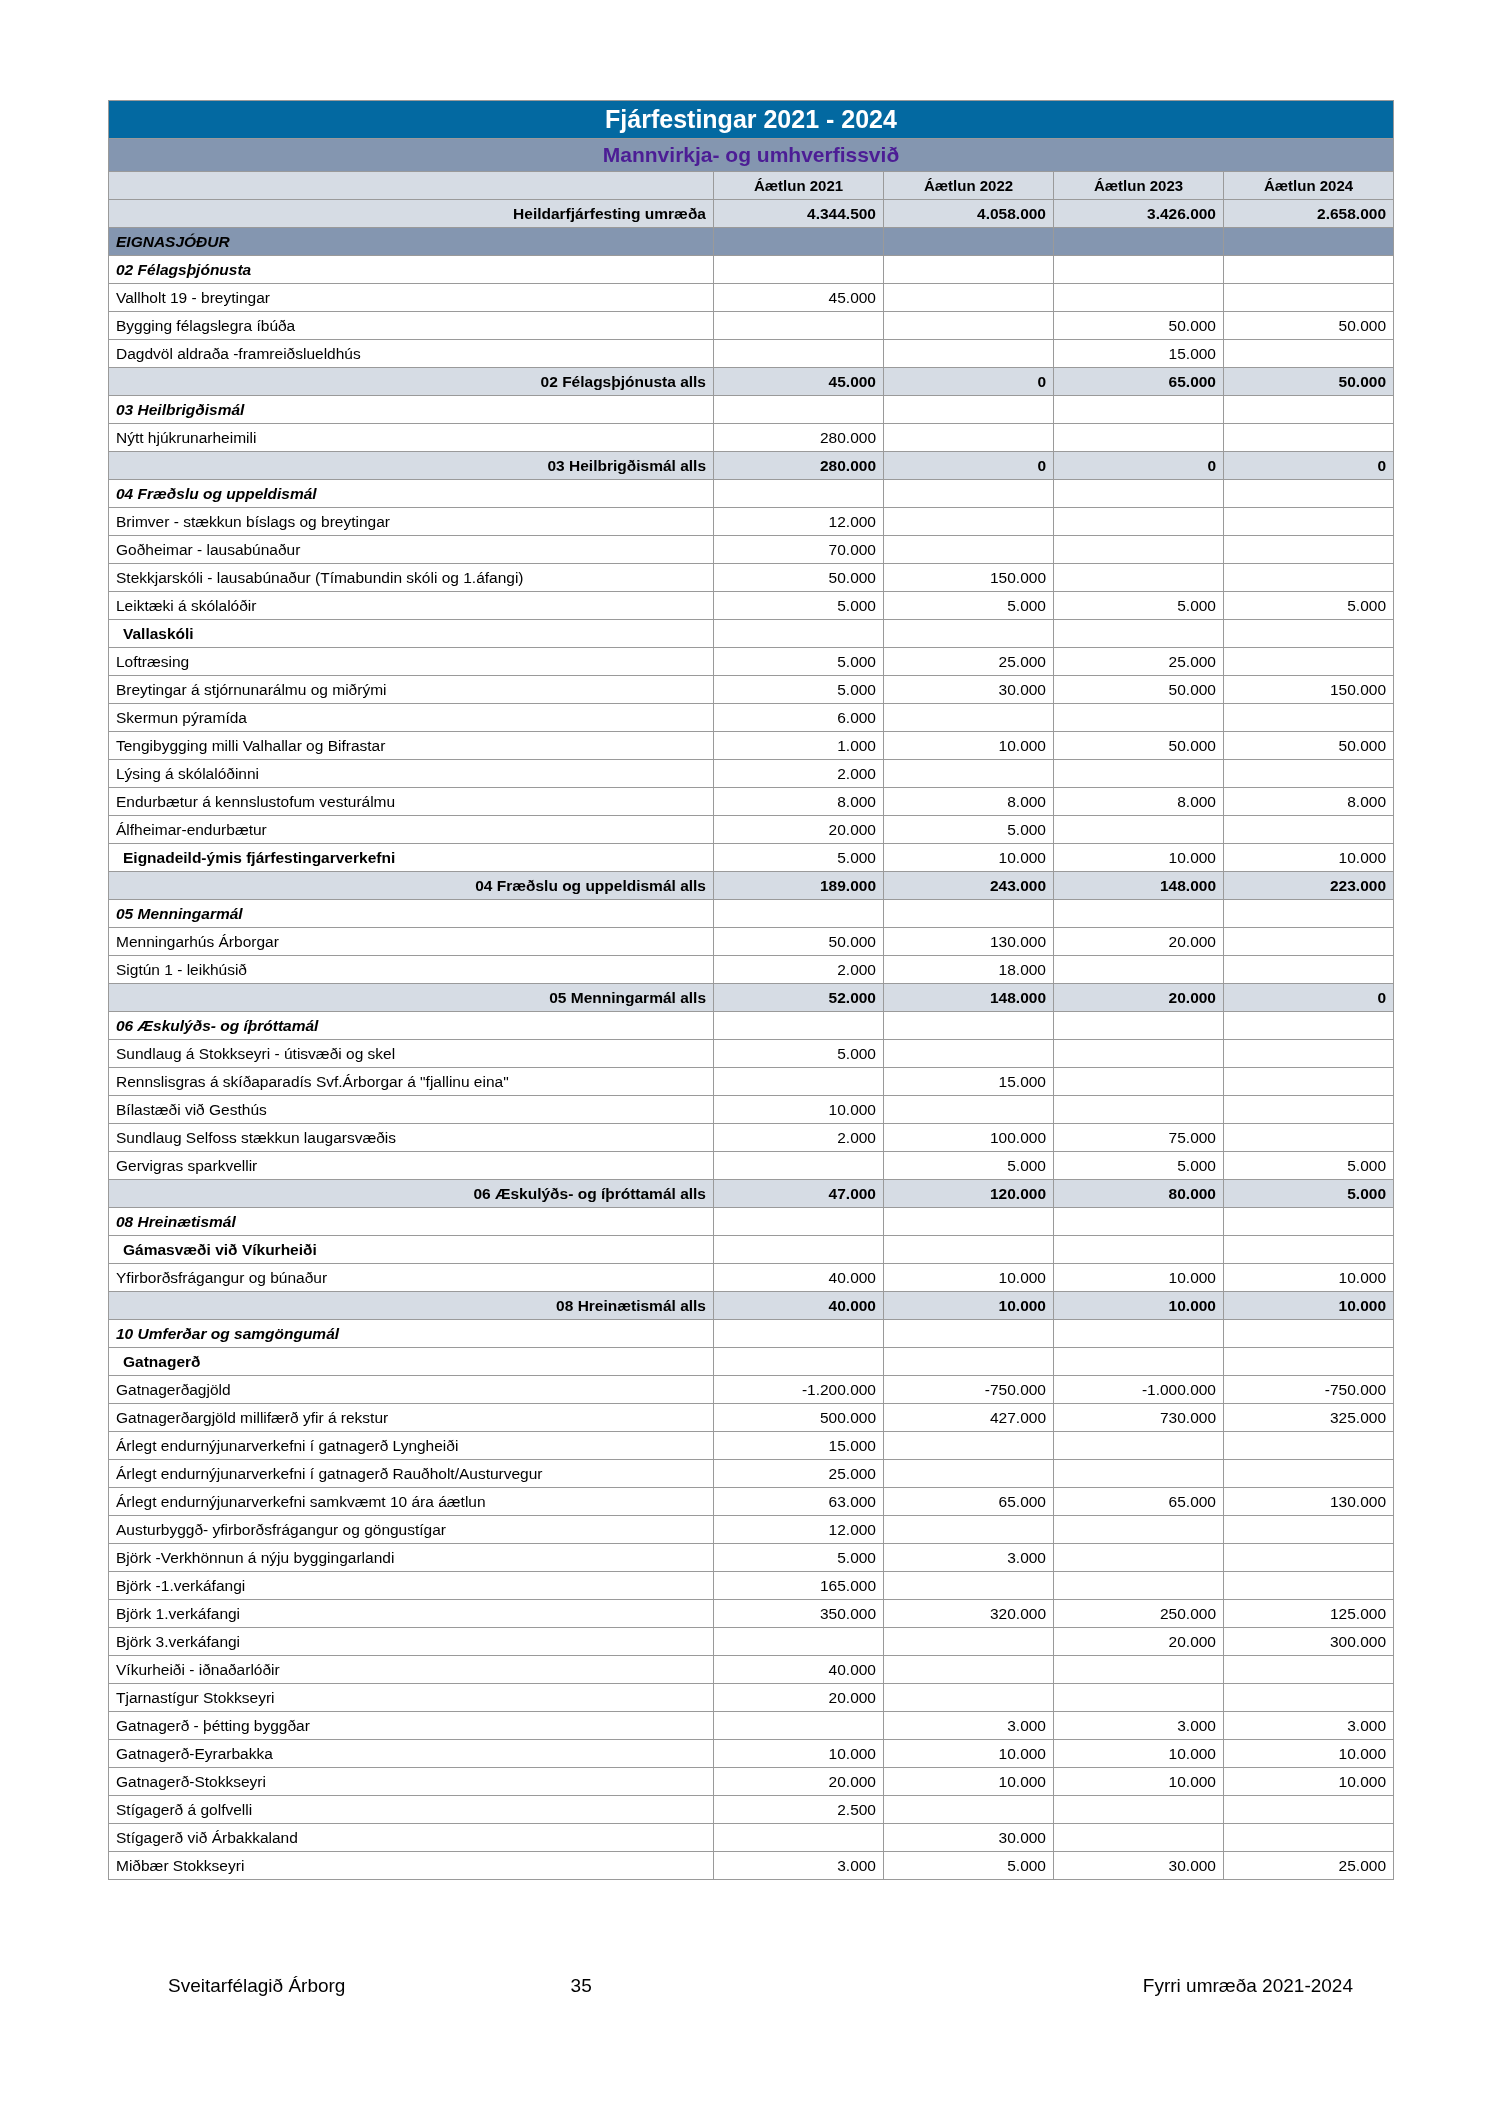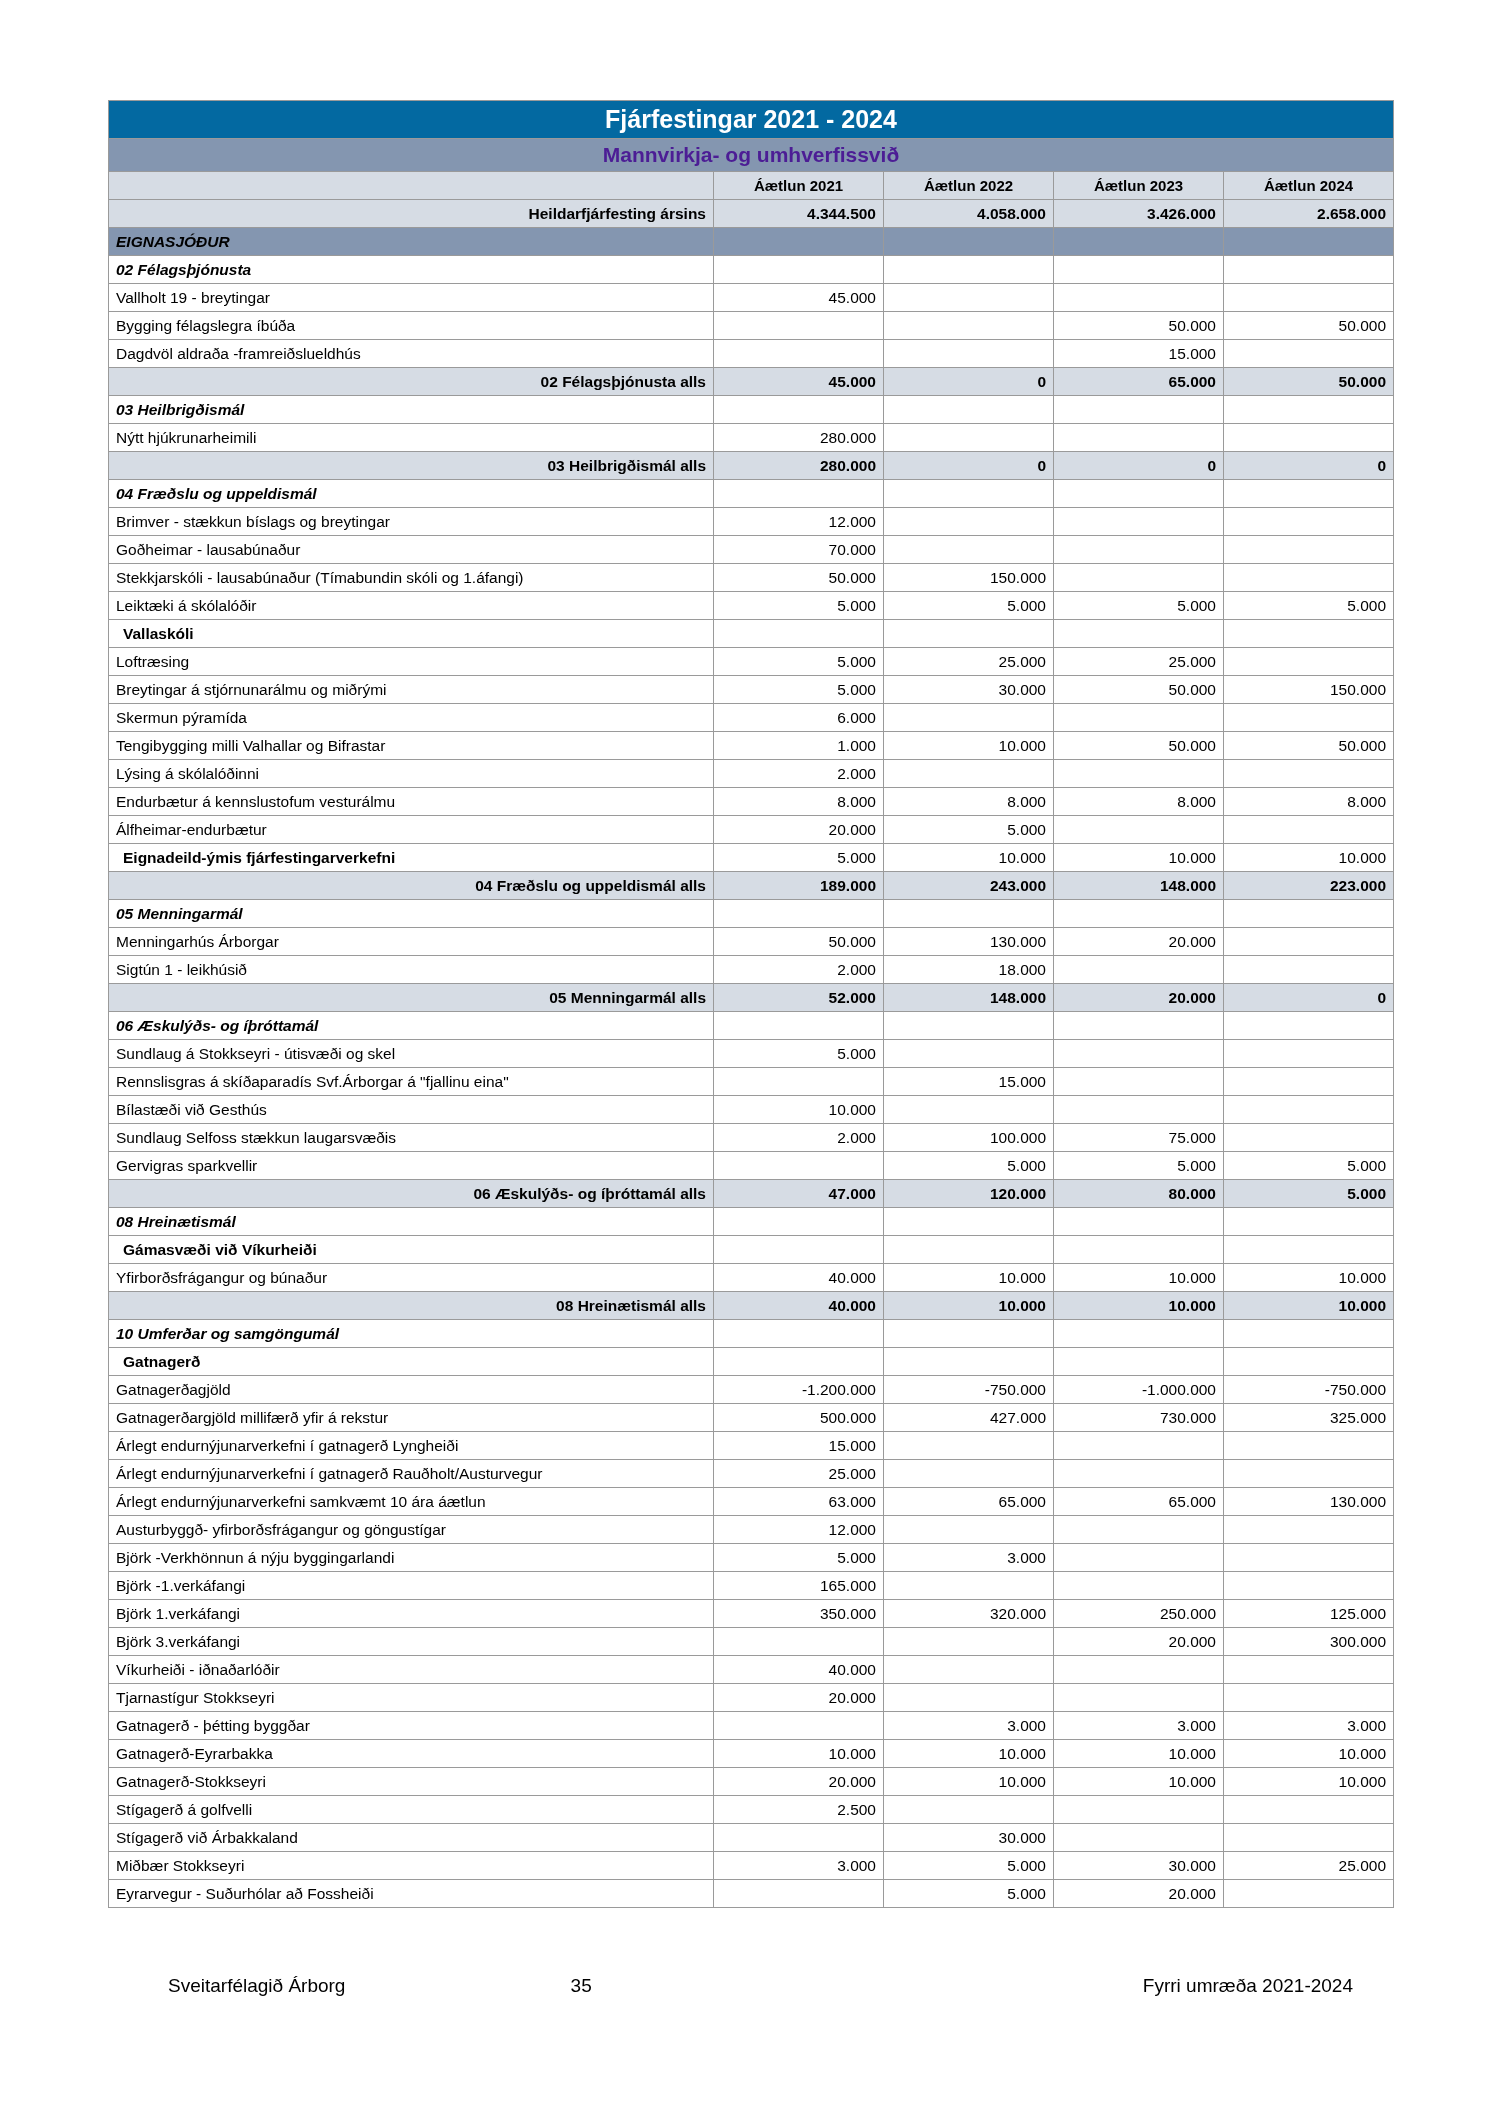--- a/index.html
+++ b/index.html
@@ -133,21 +133,21 @@
           <td colspan="5">Mannvirkja- og umhverfissvið</td>
         </tr>
         <tr class="colhead-row">
           <td class="blank"></td>
           <td>Áætlun 2021</td>
           <td>Áætlun 2022</td>
           <td>Áætlun 2023</td>
           <td>Áætlun 2024</td>
         </tr>
         <tr class="total-row">
-          <td class="lbl">Heildarfjárfesting ársins</td>
+          <td class="lbl">Heildarfjárfesting umræða</td>
           <td class="num">4.344.500</td>
           <td class="num">4.058.000</td>
           <td class="num">3.426.000</td>
           <td class="num">2.658.000</td>
         </tr>
         <tr class="section-row">
           <td>EIGNASJÓÐUR</td>
           <td></td>
           <td></td>
           <td></td>
@@ -554,27 +554,20 @@
             <td class="num"></td>
             <td class="num"></td>
           </tr>
           <tr class="item-row">
             <td class="lbl">Miðbær Stokkseyri</td>
             <td class="num">3.000</td>
             <td class="num">5.000</td>
             <td class="num">30.000</td>
             <td class="num">25.000</td>
           </tr>
-          <tr class="item-row">
-            <td class="lbl">Eyrarvegur - Suðurhólar að Fossheiði</td>
-            <td class="num"></td>
-            <td class="num">5.000</td>
-            <td class="num">20.000</td>
-            <td class="num"></td>
-          </tr>
         </tbody>
     </table>
   </div>
 
   <div class="footer">
     <div class="f-left">Sveitarfélagið Árborg</div>
     <div class="f-center">35</div>
     <div class="f-right">Fyrri umræða 2021-2024</div>
   </div>
 

